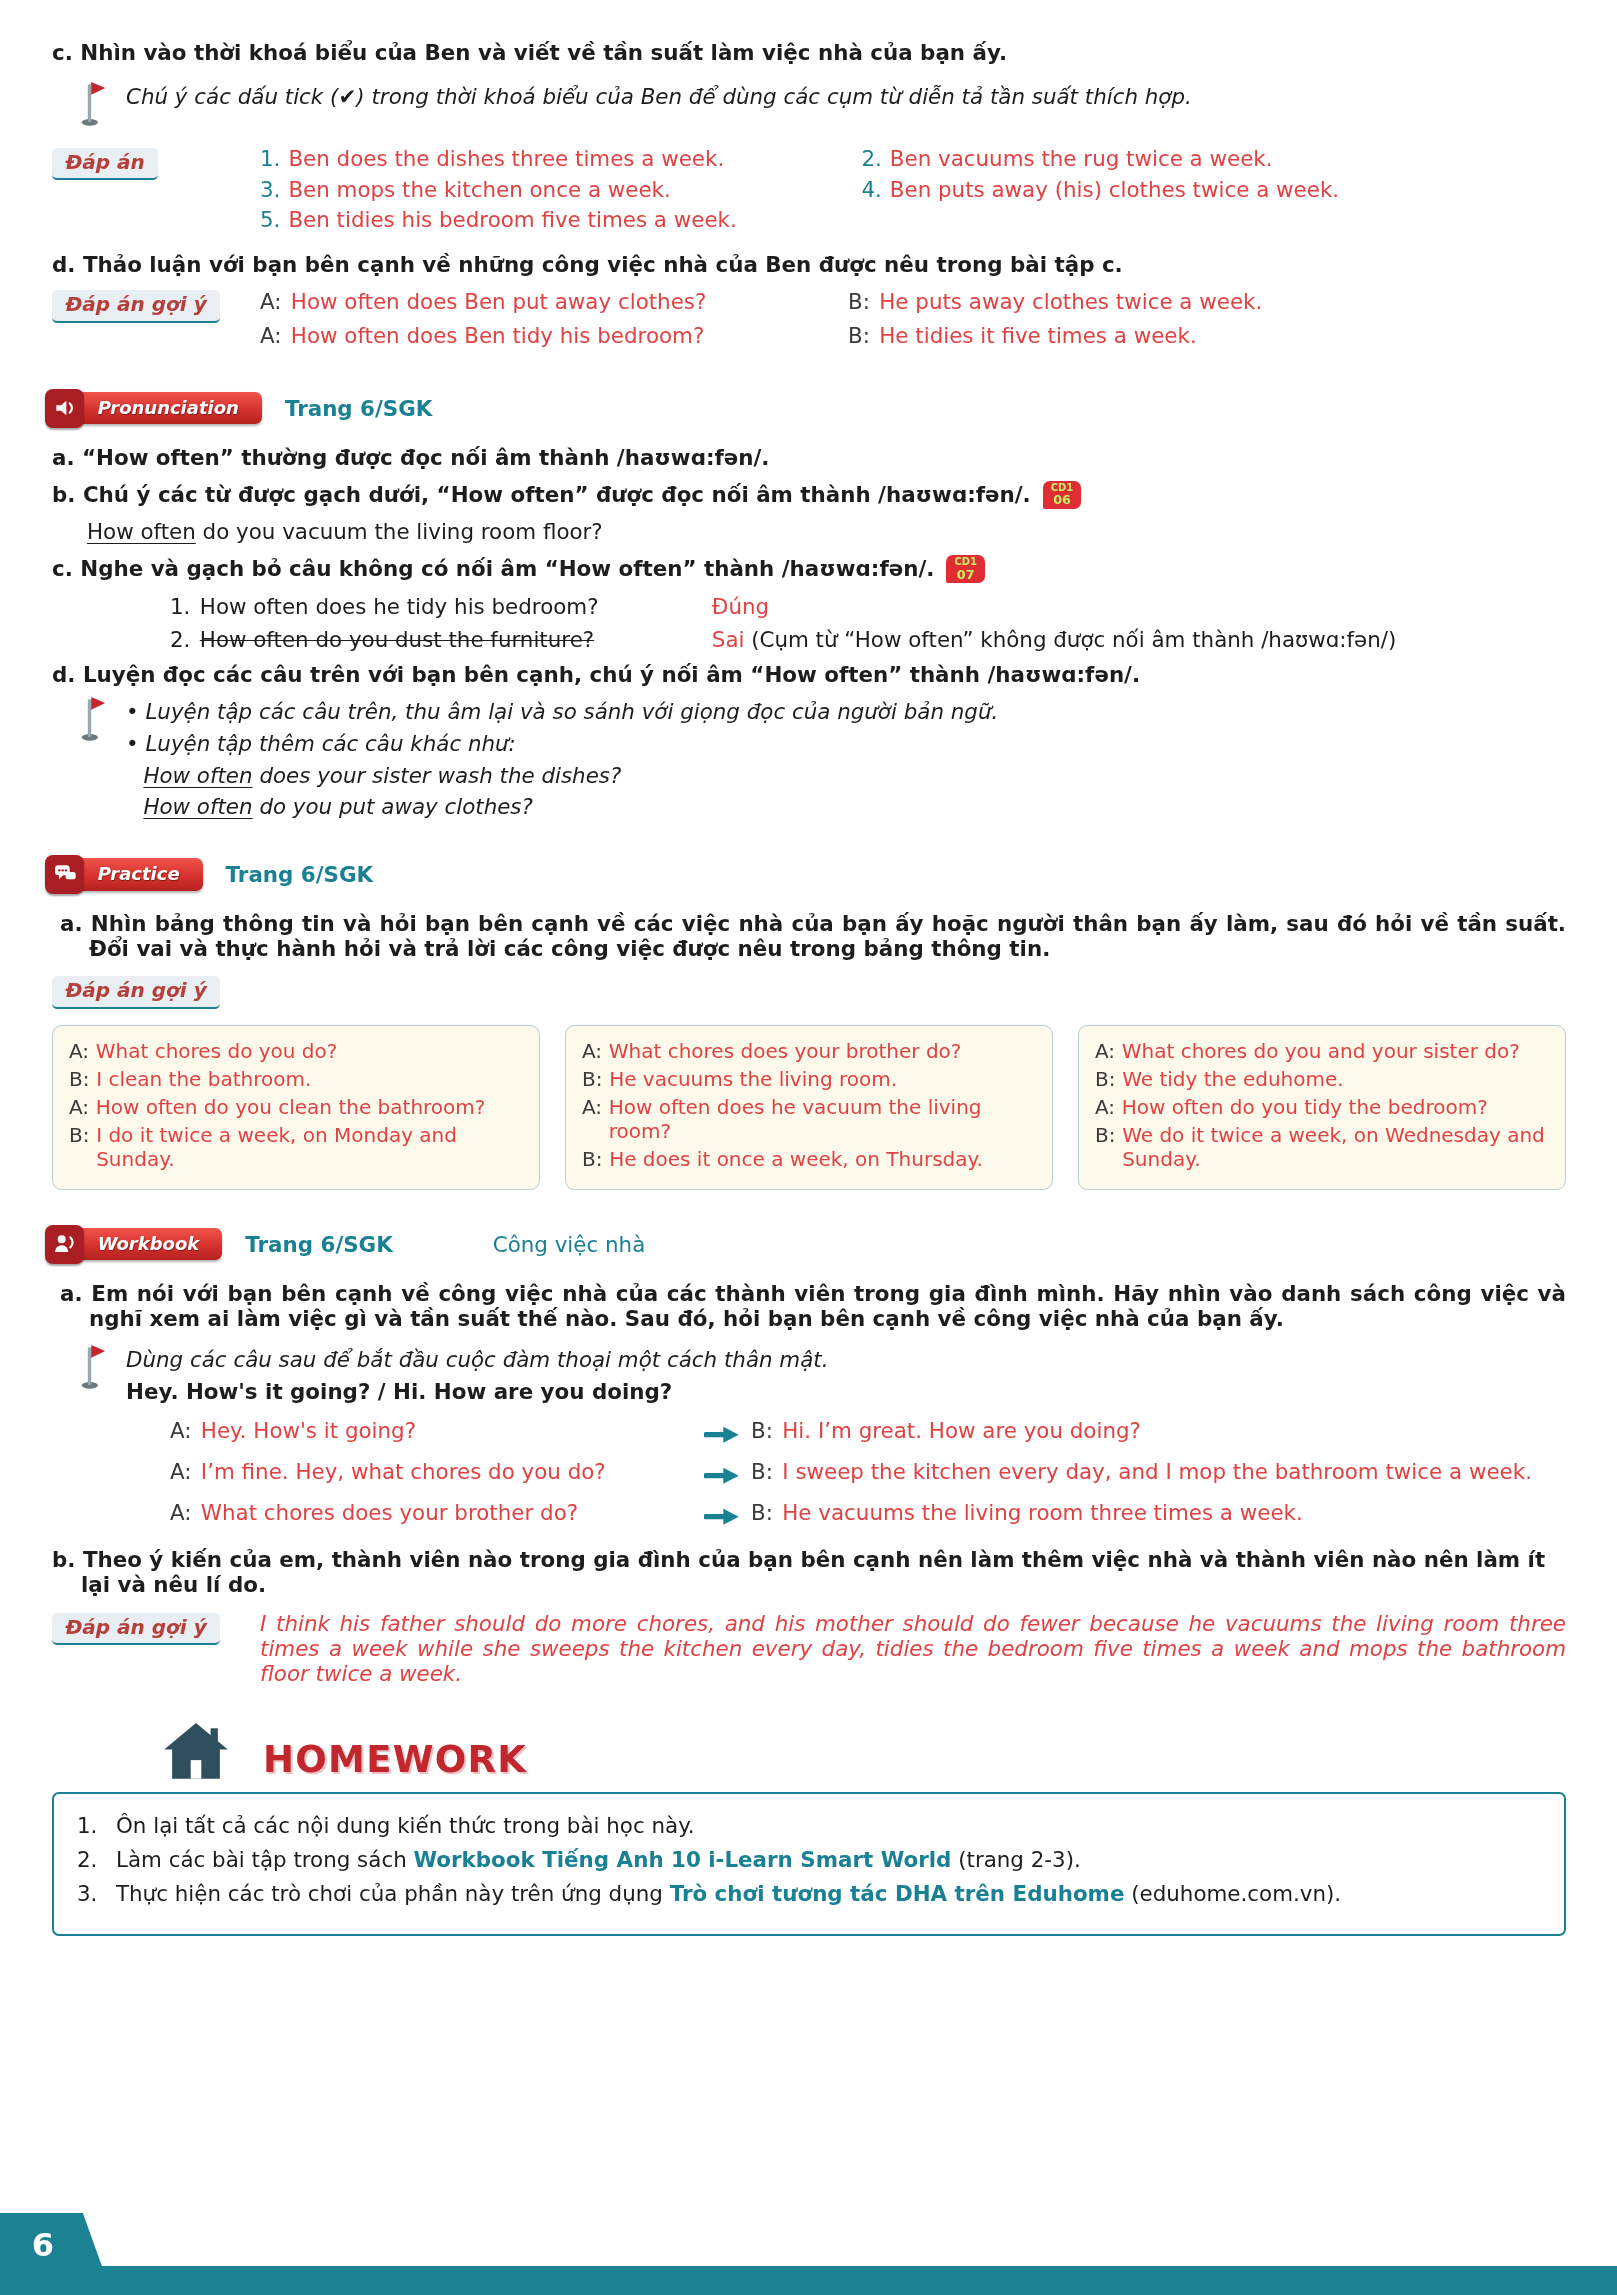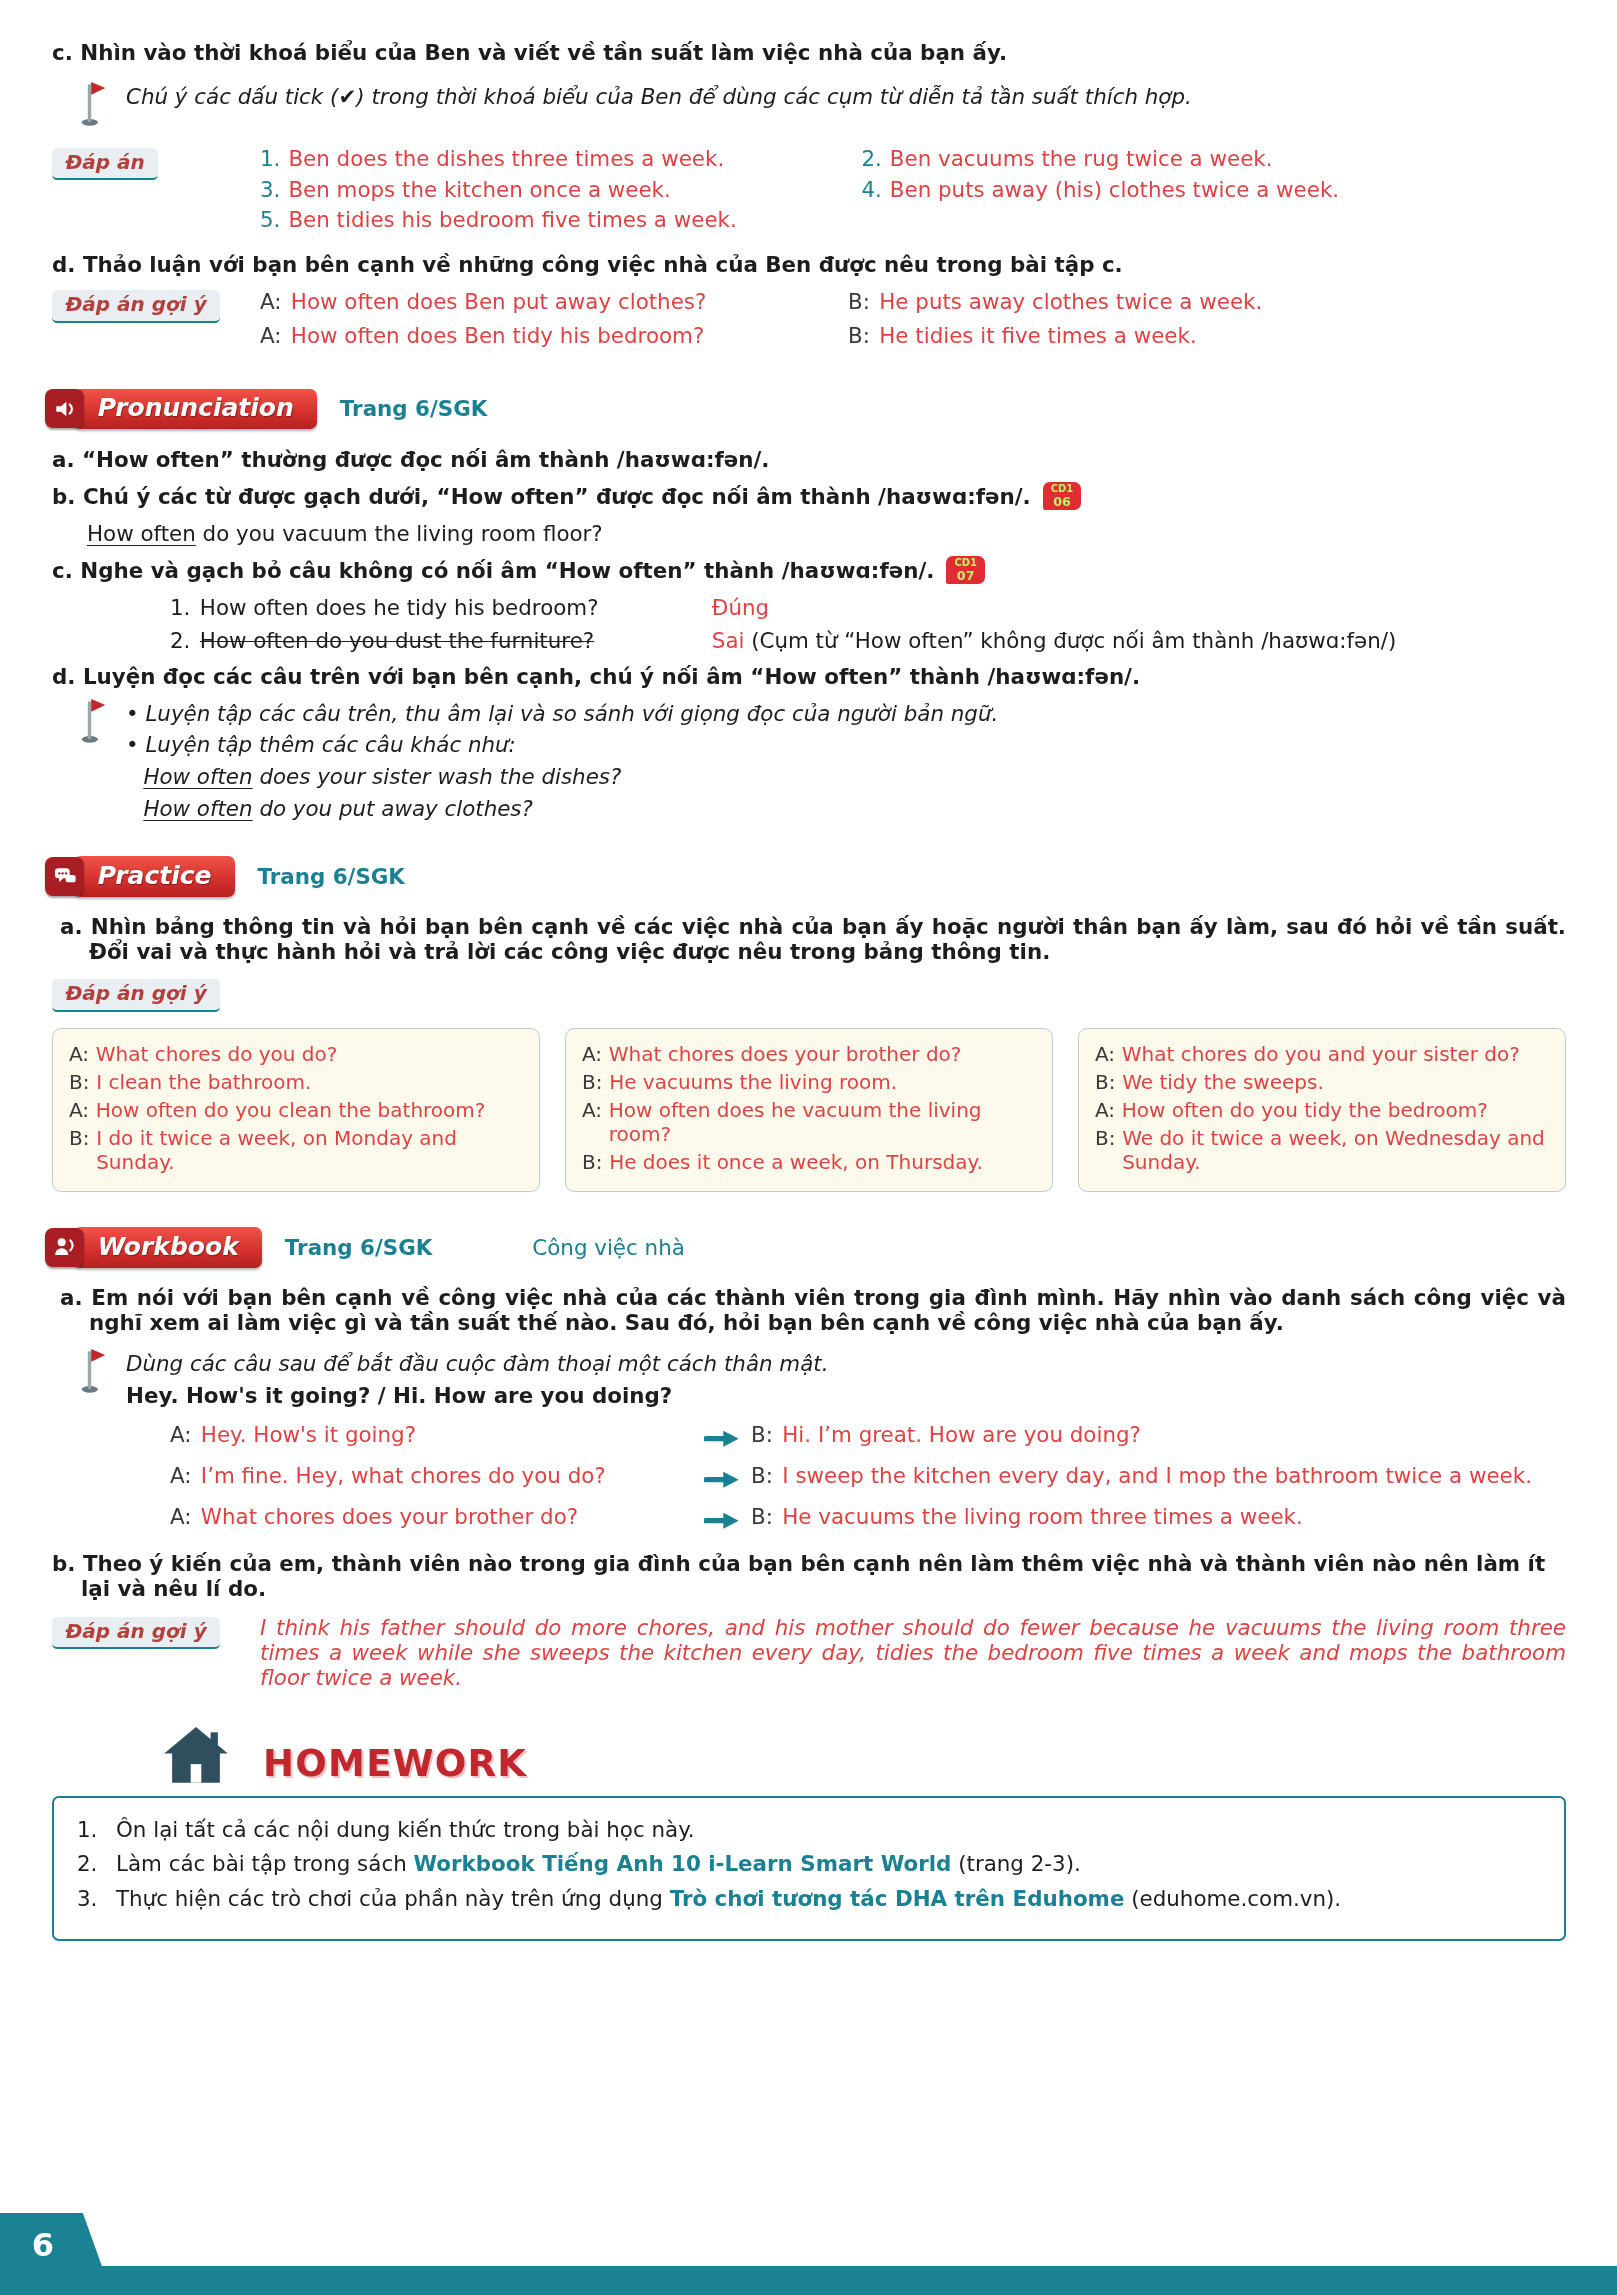--- a/index.html
+++ b/index.html
@@ -53,21 +53,21 @@
   .section-header{display:flex;align-items:center;margin:29px 0 17.4px -6.7px;}
   .ribbon-wrap{display:flex;align-items:center;}
   .ribbon-icon{
     width:39px;height:39px;border-radius:8px;background:#a81e23;
     display:flex;align-items:center;justify-content:center;z-index:2;
     box-shadow:0 1.3px 2px rgba(0,0,0,.35);
   }
   .ribbon{
     margin-left:-10.7px;padding:4.7px 23px 6.7px 24px;border-radius:6.7px;
     background:linear-gradient(180deg,#f0544a 0%,#d6322f 55%,#b5211f 100%);
-    color:#fff;font-weight:bold;font-style:italic;font-size:25px;
+    color:#fff;font-weight:bold;font-style:italic;font-size:18px;
     text-shadow:0.7px 1.3px 1.3px rgba(0,0,0,.4);box-shadow:0 2px 2.7px rgba(0,0,0,.3);
   }
   .page-ref{color:var(--teal);font-weight:bold;margin-left:23px;}
   .topic{color:var(--teal);font-weight:normal;margin-left:100px;}
 
   .p-item{font-weight:bold;margin-bottom:10.7px;display:flex;align-items:center;flex-wrap:wrap;}
   .p-example{margin:0 0 10.7px 35px;}
   .u{text-decoration:underline;text-underline-offset:4px;text-decoration-thickness:1.3px;}
   .cd-badge{
     display:inline-flex;flex-direction:column;align-items:center;justify-content:center;
@@ -333,21 +333,21 @@
           <span class="dlg-text">He does it once a week, on Thursday.</span>
         </div>
     </div>
     <div class="dlg-box">
       <div class="dlg-line">
           <span class="dlg-sp">A:</span>
           <span class="dlg-text">What chores do you and your sister do?</span>
         </div>
       <div class="dlg-line">
           <span class="dlg-sp">B:</span>
-          <span class="dlg-text">We tidy the sweeps.</span>
+          <span class="dlg-text">We tidy the eduhome.</span>
         </div>
       <div class="dlg-line">
           <span class="dlg-sp">A:</span>
           <span class="dlg-text">How often do you tidy the bedroom?</span>
         </div>
       <div class="dlg-line">
           <span class="dlg-sp">B:</span>
           <span class="dlg-text">We do it twice a week, on Wednesday and Sunday.</span>
         </div>
     </div>

